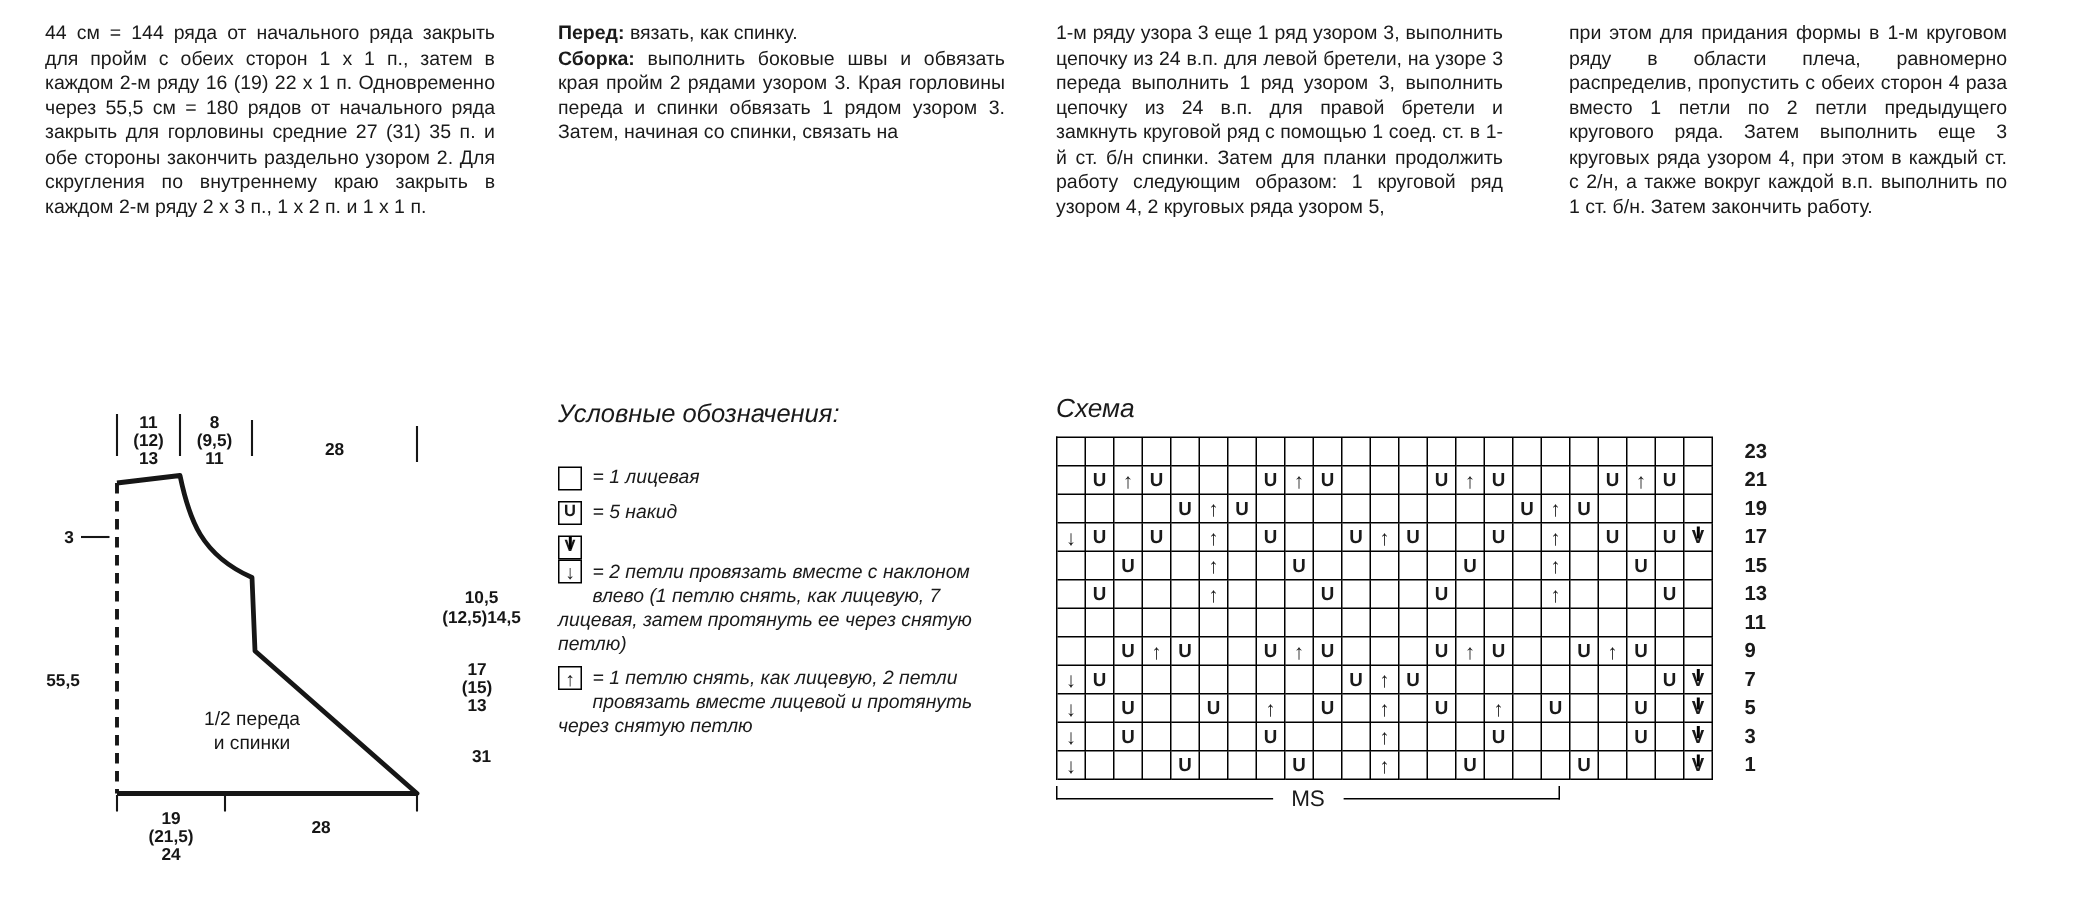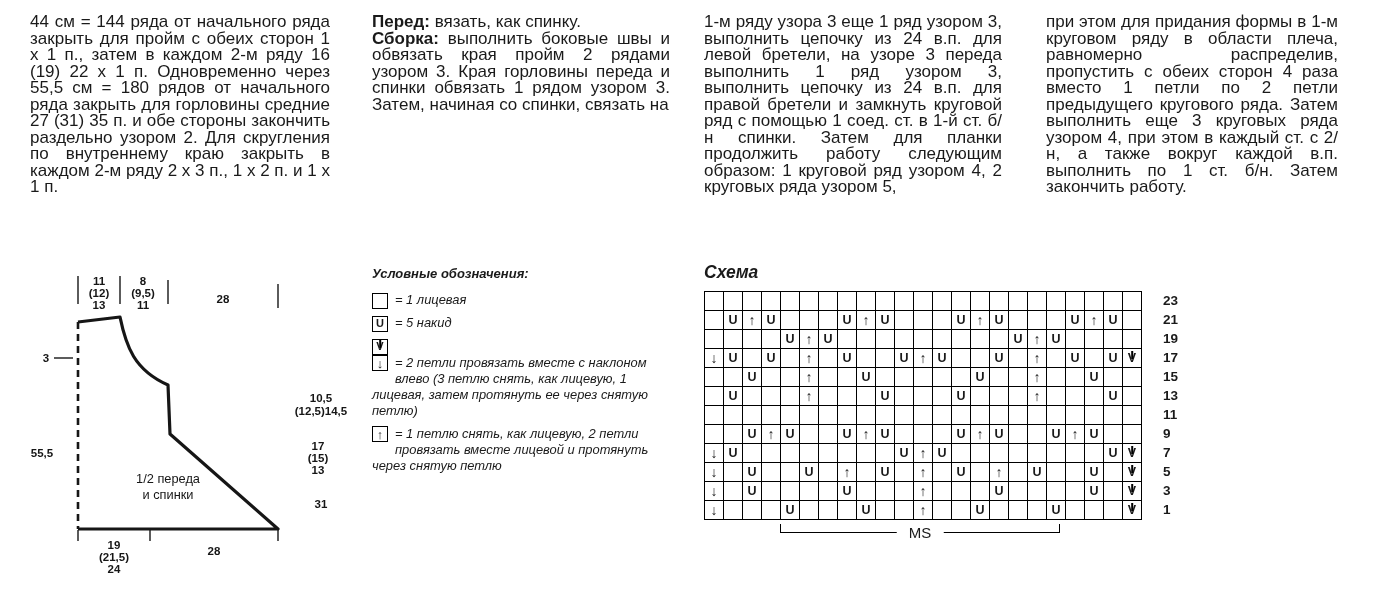--- a/index.html
+++ b/index.html
@@ -1,60 +1,60 @@
 <!DOCTYPE html>
 <html><head>
 <meta charset="utf-8">
 <style>
   * { margin:0; padding:0; box-sizing:border-box; }
   html,body { width:1396px; height:598px; background:#ffffff; overflow:hidden;
               font-family:"Liberation Sans", sans-serif; color:#1a1a1a; }
   .page { position:relative; width:1396px; height:598px; background:#ffffff; }
 
   
-  .text-col { position:absolute; top:14px; font-size:17px; line-height:16.5px; text-align:justify; }
+  .text-col { position:absolute; top:14px; font-size:13px; line-height:16.5px; text-align:justify; }
   .text-col p { margin:0; }
   #col1 { left:30px;   width:300px; }
   #col2 { left:372px;  width:298px; }
   #col3 { left:704px;  width:298px; }
   #col4 { left:1046px; width:292px; }
   .text-col b { font-weight:700; }
 
   
   .schematic { position:absolute; left:16px; top:258px; }
   .schematic svg text { font-family:"Liberation Sans", sans-serif; font-size:11.5px; font-weight:700;
                         fill:#161616; text-anchor:middle; }
   .schematic svg text.inner { font-size:12.8px; font-weight:400; }
 
   
   .legend { position:absolute; left:372px; top:266px; width:302px; }
-  .legend h3 { font-size:13px; font-style:italic; font-weight:700; margin-bottom:11px; }
+  .legend h3 { font-size:17px; font-style:italic; font-weight:400; margin-bottom:24px; }
   .legend-item { clear:left; font-size:12.9px; font-style:italic; line-height:16px; margin-bottom:7px; }
   .lbox { float:left; width:16px; height:16px; border:1.6px solid #000; margin-right:7px; margin-top:0.5px;
           text-align:center; font-style:normal; font-weight:700; font-size:11px; line-height:13px;
           display:flex; align-items:center; justify-content:center; }
   .lbox .glyph { display:inline-block; }
   .arrow-glyph { font-size:13px; }
 
   
   .chart-block { position:absolute; left:704px; top:262px; }
-  .chart-block h3 { font-size:17.5px; font-style:italic; font-weight:700; margin-bottom:8px; }
+  .chart-block h3 { font-size:17.5px; font-style:italic; font-weight:400; margin-bottom:8px; }
   .chart-wrap { display:flex; align-items:flex-start; }
   .chart-cells { border:1.5px solid #000; border-right:none; border-bottom:none; display:inline-block; }
   .chart-row { display:flex; height:19px; }
   .cell { width:19px; height:19px; border-right:1px solid #000; border-bottom:1px solid #000;
           display:flex; align-items:center; justify-content:center;
           font-weight:700; font-size:12.5px; font-style:normal; }
   .rownums { margin-left:21px; }
   .rownum { height:19px; line-height:19px; font-weight:700; font-size:13.5px; }
   .sym-a, .sym-d { font-size:14px; }
   .sym-w { position:relative; display:inline-block; line-height:1; }
   .sym-w::after { content:""; position:absolute; left:50%; top:-1px; width:1.6px; height:8px;
                   background:#000; transform:translateX(-50%); }
-  .ms { position:relative; margin-top:4px; margin-left:76px; width:280px; height:9px;
+  .ms { position:relative; margin-top:4px; width:336px; height:9px;
         border-left:1.6px solid #000; border-right:1.6px solid #000; border-bottom:1.6px solid #000; }
   .ms span { position:absolute; left:50%; bottom:-9px; transform:translateX(-50%);
              background:#fff; padding:0 12px; font-size:15px; }
 </style>
 </head>
 <body>
 
 <div class="page">
 
   <div class="text-col" id="col1">
@@ -133,21 +133,21 @@
     <div class="legend-item">
       <span class="lbox">
           <span class="glyph sym-w">V</span>
         </span>
     </div>
 
     <div class="legend-item">
       <span class="lbox">
           <span class="glyph arrow-glyph">↓</span>
         </span>
-      <span class="ltext">= 2 петли провязать вместе с наклоном влево (3 петлю снять, как лицевую, 1 лицевая, затем протянуть ее через снятую петлю)</span>
+      <span class="ltext">= 2 петли провязать вместе с наклоном влево (1 петлю снять, как лицевую, 7 лицевая, затем протянуть ее через снятую петлю)</span>
     </div>
 
     <div class="legend-item">
       <span class="lbox">
           <span class="glyph arrow-glyph">↑</span>
         </span>
       <span class="ltext">= 1 петлю снять, как лицевую, 2 петли провязать вместе лицевой и протянуть через снятую петлю</span>
     </div>
   </div>
 

